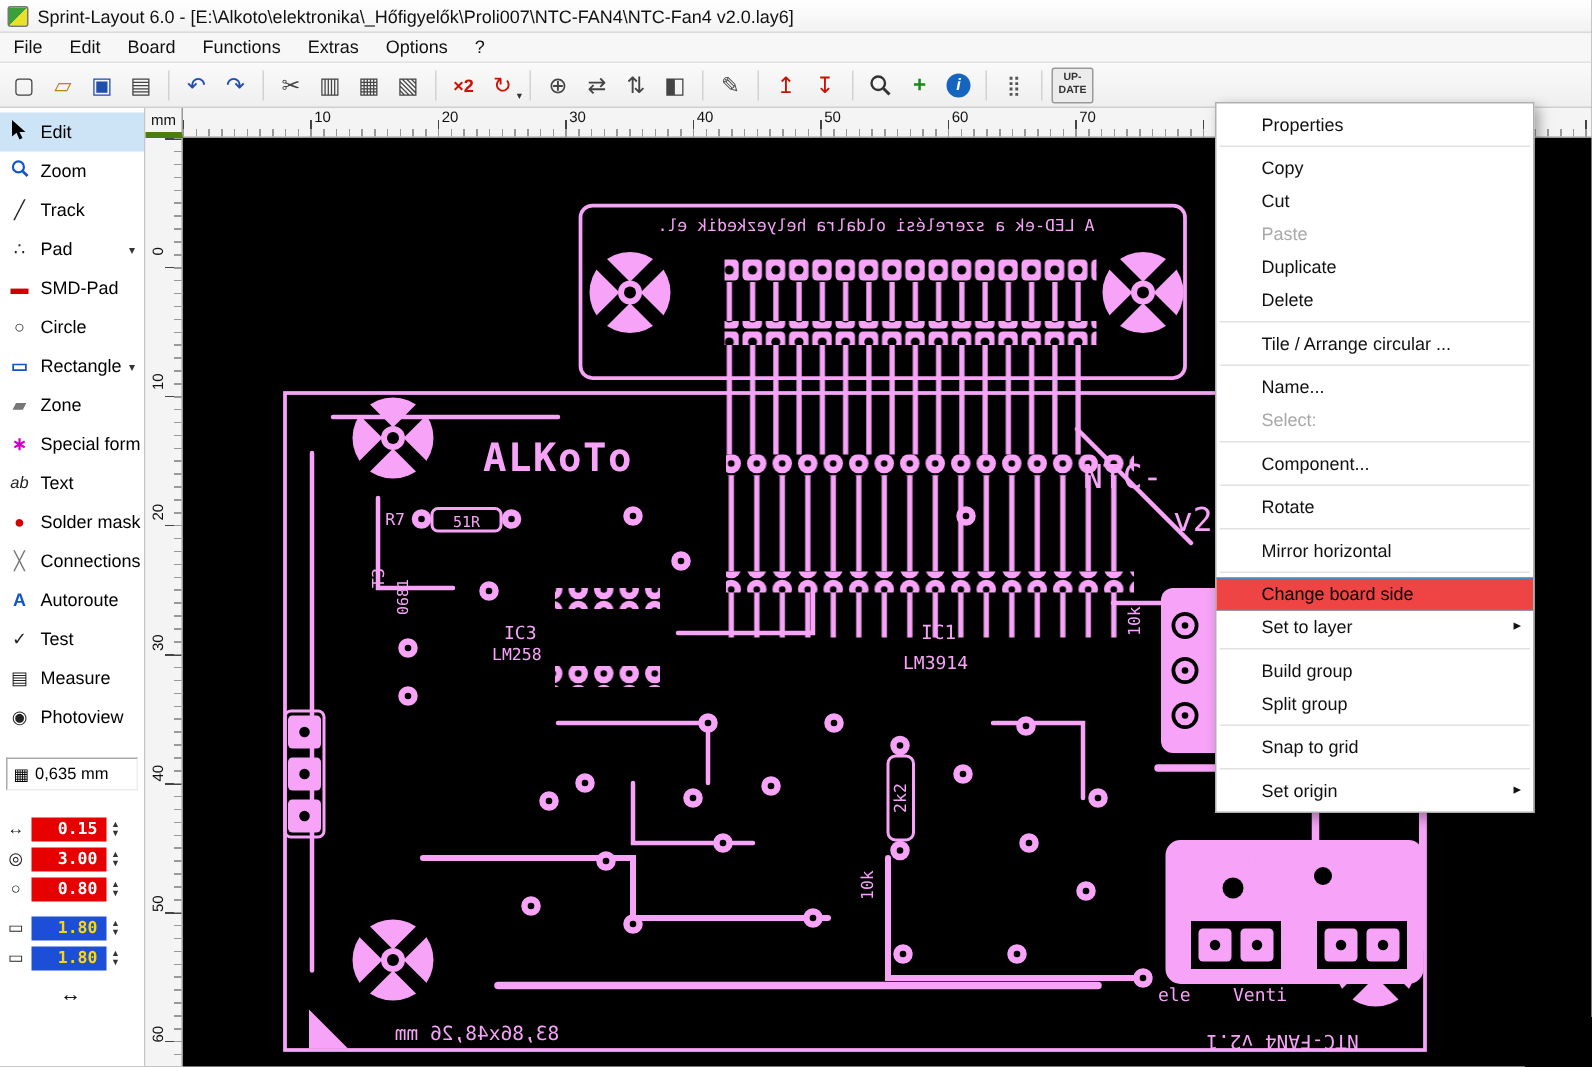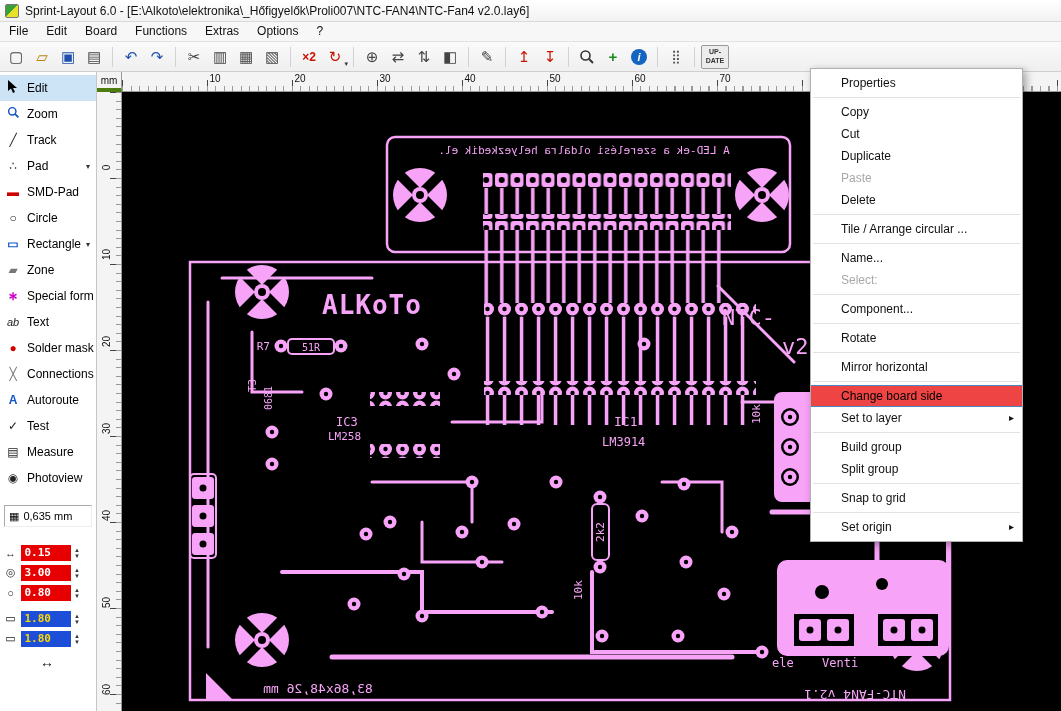--- a/index.html
+++ b/index.html
@@ -51,21 +51,21 @@
   [data-name="special-form-icon"] { color:#cc00cc; font-weight:bold; }
   [data-name="text-icon"] { font-style:italic; font-size:11px; }
 
   .grid-box { margin:14px 4px 0 4px; height:22px; border:1px solid #aaa; border-right-color:#eee;
     border-bottom-color:#eee; background:#fff; display:flex; align-items:center; gap:4px;
     padding-left:4px; font-size:11px; }
   .values { margin-top:16px; }
   .vrow { display:flex; align-items:center; height:19px; gap:3px; padding-left:3px; margin-bottom:1px; }
   .vicon { width:15px; text-align:center; font-size:11px; color:#222; flex:0 0 15px; }
   .vbox { width:50px; height:16px; display:flex; align-items:center; justify-content:flex-end;
-    padding-right:20px; font-size:11px; font-weight:bold; font-family:"DejaVu Sans Mono", monospace; }
+    padding-right:6px; font-size:11px; font-weight:bold; font-family:"DejaVu Sans Mono", monospace; }
   .vbox.red { background:#e60000; color:#fff; }
   .vbox.yel { background:#1d4ed8; color:#ffd800; }
   .spin { display:flex; flex-direction:column; line-height:1; }
   .spin span { font-size:6px; color:#333; }
   .arrow-row { margin-top:6px; padding-left:40px; font-size:14px; color:#111; }
   .red-marker { position:absolute; left:98px; top:541px; width:2px; height:118px; background:#e00000; }
 
   
   .ruler-corner { position:absolute; left:97px; top:72px; width:25px; height:20px;
     background:#f4f4f4; border-bottom:4px solid #4d7c0f; border-right:1px solid #9a9a9a;
@@ -487,22 +487,22 @@
   <text transform="translate(733,598) rotate(180)" text-anchor="middle" class="cut" font-size="13" data-name="board-name-mirrored">NTC-FAN4 v2.1</text>
   <path d="M84,607 L110,607 L84,581 Z" class="cu" data-name="origin-marker"></path>
 </svg>
 </div>
 
 <div class="ctxmenu" data-name="context-menu">
   <div class="mi" data-name="ctx-properties">Properties</div>
   <div class="msep" data-name="menu-separator"></div>
   <div class="mi" data-name="ctx-copy">Copy</div>
   <div class="mi" data-name="ctx-cut">Cut</div>
+  <div class="mi disabled" data-name="ctx-paste">Paste</div>
   <div class="mi" data-name="ctx-duplicate">Duplicate</div>
-  <div class="mi disabled" data-name="ctx-paste">Paste</div>
   <div class="mi" data-name="ctx-delete">Delete</div>
   <div class="msep" data-name="menu-separator"></div>
   <div class="mi" data-name="ctx-tile-arrange">Tile / Arrange circular ...</div>
   <div class="msep" data-name="menu-separator"></div>
   <div class="mi" data-name="ctx-name">Name...</div>
   <div class="mi disabled" data-name="ctx-select">Select:</div>
   <div class="msep" data-name="menu-separator"></div>
   <div class="mi" data-name="ctx-component">Component...</div>
   <div class="msep" data-name="menu-separator"></div>
   <div class="mi" data-name="ctx-rotate">Rotate</div>

